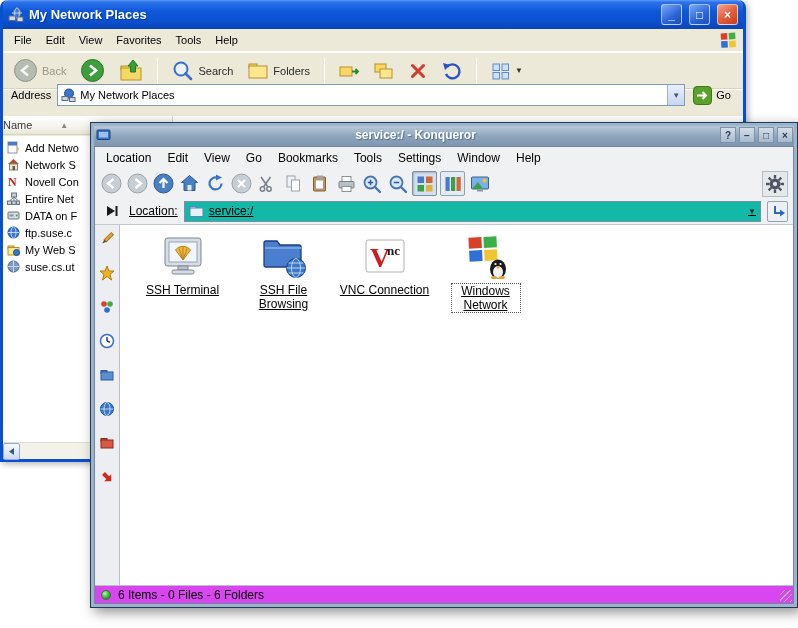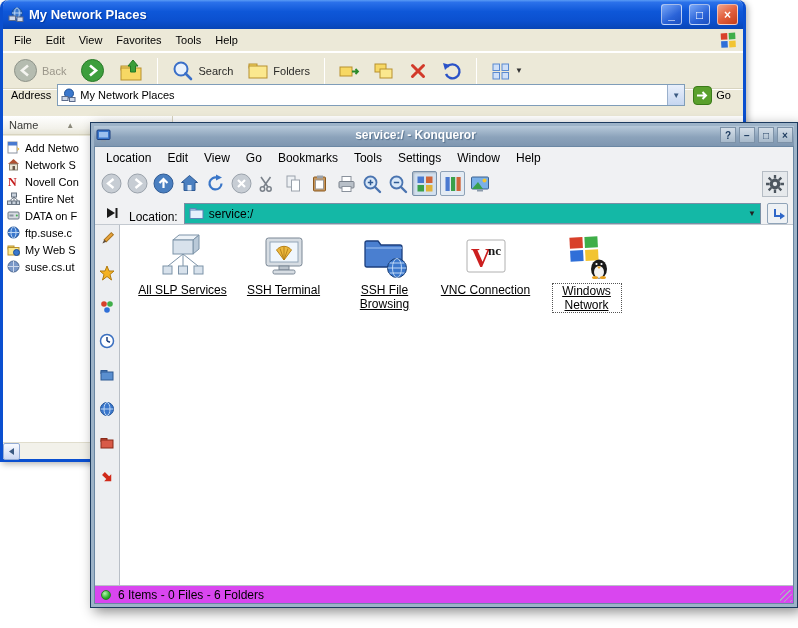--- a/index.html
+++ b/index.html
@@ -58,21 +58,21 @@
     margin-left: auto; width: 17px; height: 20px;
     background: linear-gradient(#e9f0fc,#c6d6f0); border-left: 1px solid #9ab0cc;
     display: grid; place-items: center; color: #3b5a82; font-size: 8px;
   }
   .xp-go { display: flex; align-items: center; gap: 4px; margin: 0 8px 0 2px; }
   .xp-content { flex: 1; background: #fff; display: flex; flex-direction: column; min-height: 0; }
   .xp-colheader-row { height: 20px; flex: 0 0 20px; display: flex; border-bottom: 1px solid #eceadb; }
   .xp-colheader {
     width: 170px; background: linear-gradient(#ffffff,#f2f1ea 70%,#e8e6d8);
     border-right: 1px solid #d8d4c0; border-bottom: 1px solid #d8d4c0;
-    display: flex; align-items: center; padding-left: 6px; color: #3a3a38;
+    display: flex; align-items: center; color: #3a3a38;
   }
   .sort-glyph { margin-left: 28px; font-size: 8px; color: #8a887a; }
   .xp-list { flex: 1; padding-top: 3px; overflow: hidden; }
   .xp-row { height: 17px; display: flex; align-items: center; gap: 5px; padding-left: 4px; white-space: nowrap; overflow: hidden; }
   .xp-row .lbl { overflow: hidden; text-overflow: clip; }
   .xp-hscroll {
     height: 17px; flex: 0 0 17px; background: #f2f1ea; display: flex; align-items: center;
     border-top: 1px solid #e0ddcd;
   }
   .xp-scroll-btn {
@@ -103,21 +103,21 @@
   .kde-menubar { height: 22px; flex: 0 0 22px; display: flex; align-items: center; font-size: 12px; padding: 0 3px; }
   .kde-menu-item { padding: 2px 8px; }
   .kde-toolbar { height: 29px; flex: 0 0 29px; display: flex; align-items: center; gap: 3px; padding: 0 5px; }
   .tb-icon { display: grid; place-items: center; width: 23px; height: 23px; }
   .tb-toggle { border: 1px solid #8fa3b8; background: #e3ebf3; border-radius: 2px; width: 25px; height: 25px; display: grid; place-items: center; }
   .tb-toggle.active { background: #d2e0ef; border-color: #7a90a8; box-shadow: inset 1px 1px 2px rgba(0,0,0,.2); }
   .throbber {
     margin-left: auto; width: 26px; height: 26px; background: #e6e9ec;
     border: 1px solid #b5bcc4; display: grid; place-items: center;
   }
-  .kde-locationbar { height: 26px; flex: 0 0 26px; display: flex; align-items: flex-end; gap: 6px; padding: 0 5px; font-size: 12px; }
+  .kde-locationbar { height: 26px; flex: 0 0 26px; display: flex; align-items: center; gap: 6px; padding: 0 5px; font-size: 12px; text-decoration: underline; }
   .kde-combo {
     flex: 1; height: 21px; background: #14b8a6; border: 1px solid #7a8fa5;
     display: flex; align-items: center; gap: 5px; padding-left: 4px; font-size: 12px;
   }
   .kde-combo-arrow { margin-left: auto; width: 16px; height: 100%; display: grid; place-items: center; font-size: 8px; color: #222; }
   .kde-go-btn { width: 21px; height: 21px; border: 1px solid #8fa3b8; background: #eef1f4; border-radius: 2px; display: grid; place-items: center; }
   .kde-main { flex: 1; display: flex; min-height: 0; border-top: 1px solid #c3c9d0; }
   .kde-sidebar {
     width: 25px; flex: 0 0 25px; background: #eceef1; border-right: 1px solid #b9bfc7;
     display: flex; flex-direction: column; align-items: center; padding-top: 5px; gap: 16px;
@@ -623,34 +623,20 @@
         <span class="sb-icon">
             <svg width="16" height="16">
               <g transform="rotate(45 8 8)">
                 <polygon points="3,6 9,6 9,3 14,8 9,13 9,10 3,10" fill="#d02a1a"></polygon>
               </g>
             </svg>
           </span>
       </div>
 
       <div class="kde-view">
-        <div class="k-item">
-          <span class="k-icon">
-            <svg width="46" height="46" viewBox="0 0 46 46">
-                <path d="M23 21 L8 33 M23 21 V33 M23 21 L38 33" stroke="#7d93a8"></path>
-                <polygon points="13,7 19,2 39,2 33,7" fill="#eef3f8" stroke="#7d93a8"></polygon>
-                <polygon points="33,7 39,2 39,16 33,21" fill="#b9c9d8" stroke="#7d93a8"></polygon>
-                <rect x="13" y="7" width="20" height="14" fill="#d8e2ec" stroke="#7d93a8"></rect>
-                <rect x="3" y="33" width="9" height="8" fill="#d8e2ec" stroke="#7d93a8"></rect>
-                <rect x="18.5" y="33" width="9" height="8" fill="#d8e2ec" stroke="#7d93a8"></rect>
-                <rect x="34" y="33" width="9" height="8" fill="#d8e2ec" stroke="#7d93a8"></rect>
-              </svg>
-          </span>
-          <span class="k-label">All SLP Services</span>
-        </div>
         <div class="k-item">
           <span class="k-icon">
             <svg width="46" height="46" viewBox="0 0 46 46">
                 <rect x="5" y="5" width="36" height="28" rx="2.5" fill="#d7dde3" stroke="#7a8795"></rect>
                 <rect x="9" y="9" width="28" height="20" fill="#f0f6fc" stroke="#93a6b8"></rect>
                 <path d="M23 27 L15.5 17 A9.5 9.5 0 0 1 30.5 17 Z" fill="#ecb83e" stroke="#b8831a"></path>
                 <path d="M23 27 L19 15.5 M23 27 L23 13.5 M23 27 L27 15.5" stroke="#b8831a"></path>
                 <rect x="18" y="33" width="10" height="4" fill="#b9c2cb" stroke="#7a8795"></rect>
                 <rect x="12" y="37" width="22" height="4" rx="1.5" fill="#d7dde3" stroke="#7a8795"></rect>
               </svg>

